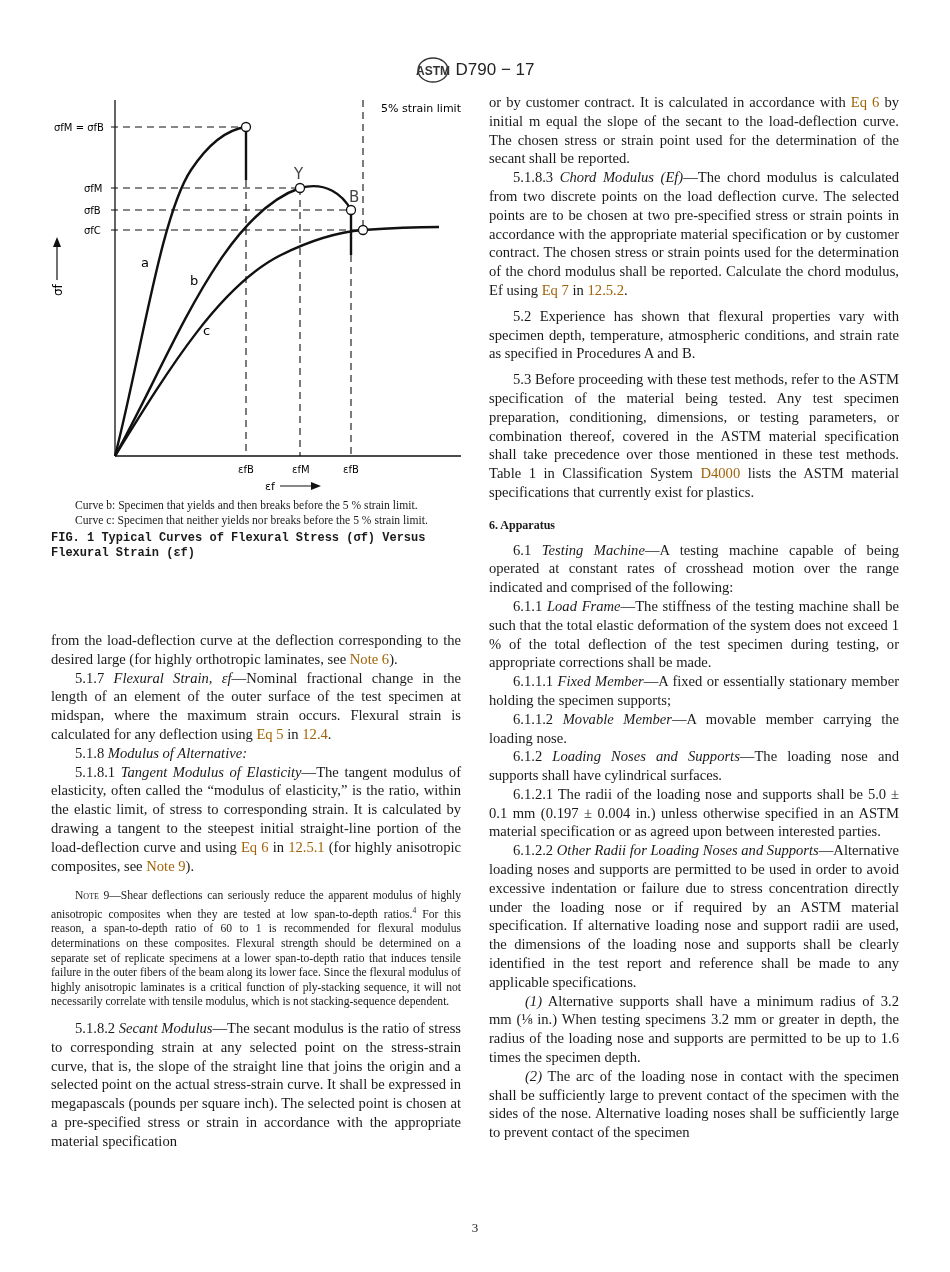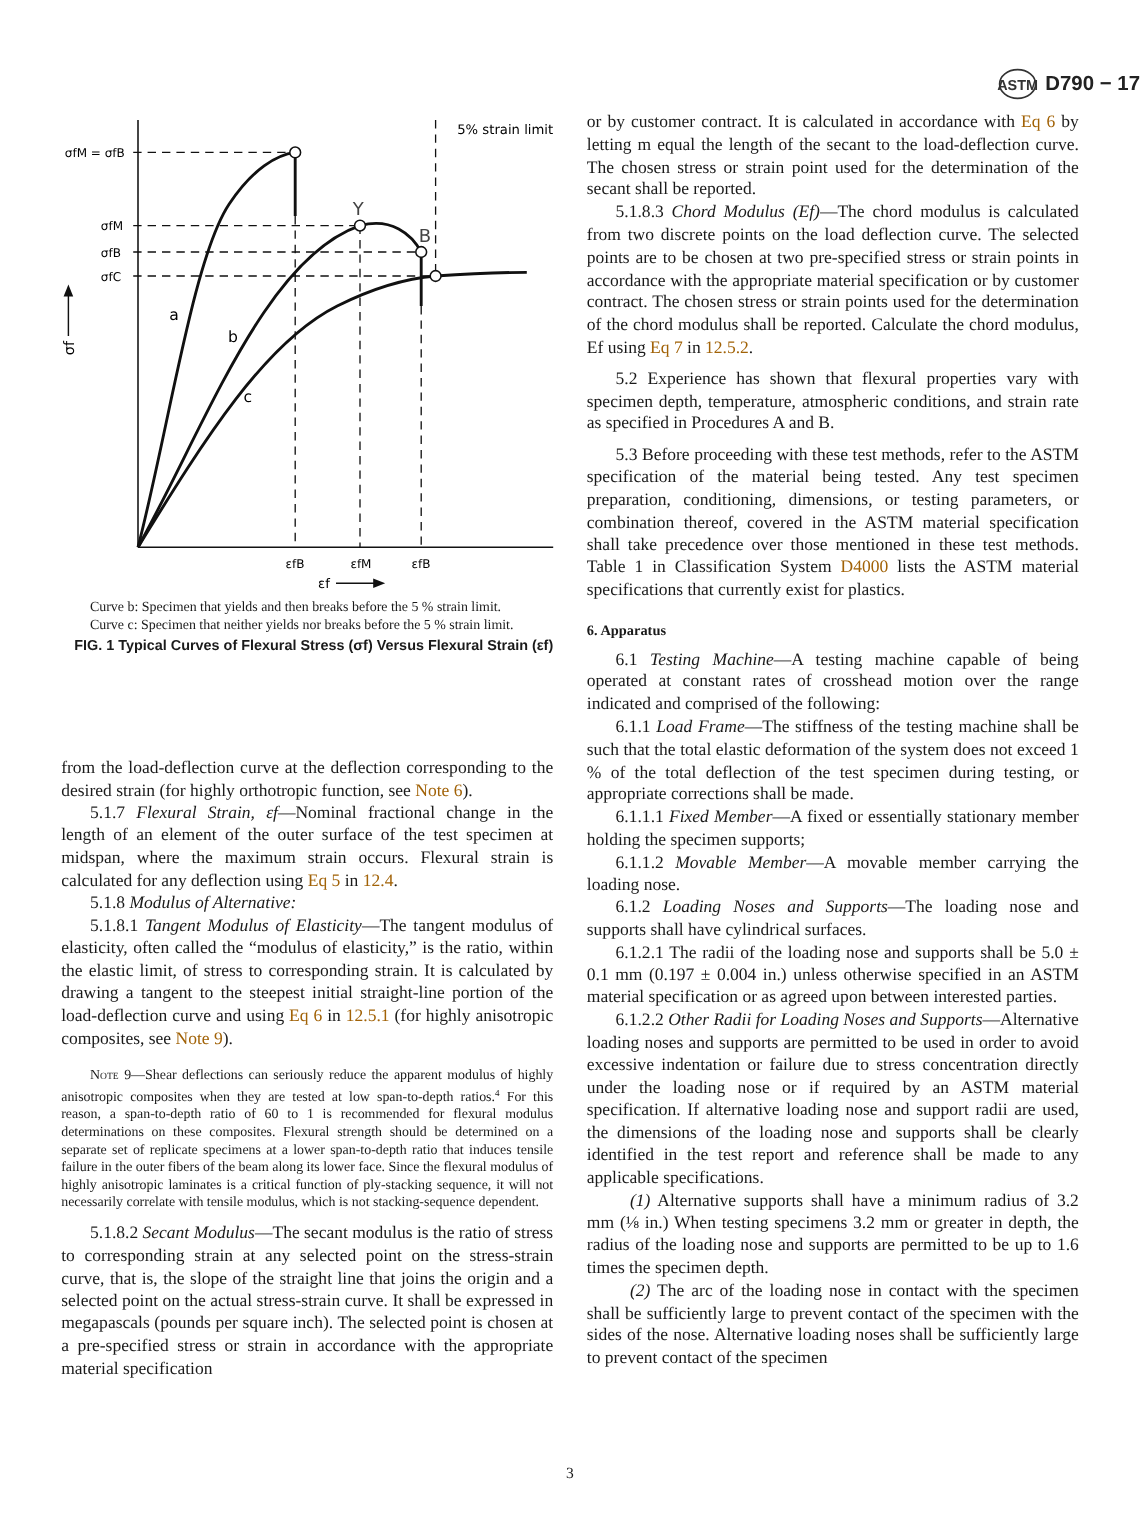--- a/index.html
+++ b/index.html
@@ -1,32 +1,32 @@
 <!DOCTYPE html>
 <html><head>
 <meta charset="utf-8">
 <style>
   html, body { margin: 0; padding: 0; background: #ffffff; }
   body { width: 950px; height: 1272px; position: relative; overflow: hidden; color: #1a1a1a;
          font-family: "Liberation Serif", "DejaVu Serif", serif; }
-  .header { position: absolute; top: 55px; left: 0; width: 950px; height: 30px; display: flex; justify-content: flex-end; align-items: center; gap: 6px; }
+  .header { position: absolute; top: 55px; left: 0; width: 950px; height: 30px; display: flex; justify-content: center; align-items: center; gap: 6px; }
   .logo { width: 34px; height: 28px; }
-  .doc-id { font-family: "Liberation Sans", "DejaVu Sans", sans-serif; font-weight: bold; font-size: 17px; color: #222; }
+  .doc-id { font-family: "Liberation Sans", "DejaVu Sans", sans-serif; font-weight: normal; font-size: 17px; color: #222; }
   .col { position: absolute; width: 410px; font-size: 14.6px; line-height: 18.8px; text-align: justify; }
   .col-left { left: 51px; }
   .col-right { left: 489px; top: 93px; }
   p { margin: 0; }
   .ind { text-indent: 24px; }
   .ind2 { text-indent: 36px; }
   .gap { margin-top: 7px; }
   .link { color: #a16207; }
   i { font-style: italic; }
   .note { font-size: 11.6px; line-height: 14.6px; }
   .note .sc { font-variant: small-caps; }
-  .caption { font-family: Liberation Sans, sans-serif; font-weight: bold; font-size: 12px; line-height: 15px; text-align: right; margin-top: 3px; }
+  .caption { font-family: Liberation Mono, monospace; font-weight: bold; font-size: 12px; line-height: 15px; text-align: left; margin-top: 3px; }
   .section-head { font-weight: bold; font-size: 12px; margin: 14px 0 6px 0; }
   .figure { position: absolute; left: 51px; top: 95px; width: 415px; height: 400px; }
   .figure svg text { font-family: "DejaVu Sans", "Liberation Sans", sans-serif; }
   .page-num { position: absolute; top: 1220px; left: 0; width: 950px; text-align: center; font-size: 13px; }
   sup { font-size: 65%; }
 </style>
 </head>
 <body>
 
 <div class="header">
@@ -92,30 +92,30 @@
   </svg>
 </div>
 
 <div class="col col-left" style="top:499px;">
   <p class="note ind">Curve b: Specimen that yields and then breaks before the 5 % strain limit.</p>
   <p class="note ind">Curve c: Specimen that neither yields nor breaks before the 5 % strain limit.</p>
   <p class="caption">FIG. 1 Typical Curves of Flexural Stress (σf) Versus Flexural Strain (εf)</p>
 </div>
 
 <div class="col col-left" style="top:631px;">
-  <p><span>from the load-deflection curve at the deflection corresponding to the desired strain (for highly orthotropic function, see </span><a class="link">Note 6</a><span>).</span></p>
+  <p><span>from the load-deflection curve at the deflection corresponding to the desired large (for highly orthotropic laminates, see </span><a class="link">Note 6</a><span>).</span></p>
   <p class="ind"><span>5.1.7 </span><i>Flexural Strain, εf</i><span>—Nominal fractional change in the length of an element of the outer surface of the test specimen at midspan, where the maximum strain occurs. Flexural strain is calculated for any deflection using </span><a class="link">Eq 5</a><span> in </span><a class="link">12.4</a><span>.</span></p>
   <p class="ind"><span>5.1.8 </span><i>Modulus of Alternative:</i></p>
   <p class="ind"><span>5.1.8.1 </span><i>Tangent Modulus of Elasticity</i><span>—The tangent modulus of elasticity, often called the “modulus of elasticity,” is the ratio, within the elastic limit, of stress to corresponding strain. It is calculated by drawing a tangent to the steepest initial straight-line portion of the load-deflection curve and using </span><a class="link">Eq 6</a><span> in </span><a class="link">12.5.1</a><span> (for highly anisotropic composites, see </span><a class="link">Note 9</a><span>).</span></p>
   <p class="note ind" style="margin-top:14px;"><span class="sc">Note 9</span><span>—Shear deflections can seriously reduce the apparent modulus of highly anisotropic composites when they are tested at low span-to-depth ratios.</span><sup>4</sup><span> For this reason, a span-to-depth ratio of 60 to 1 is recommended for flexural modulus determinations on these composites. Flexural strength should be determined on a separate set of replicate specimens at a lower span-to-depth ratio that induces tensile failure in the outer fibers of the beam along its lower face. Since the flexural modulus of highly anisotropic laminates is a critical function of ply-stacking sequence, it will not necessarily correlate with tensile modulus, which is not stacking-sequence dependent.</span></p>
   <p class="ind" style="margin-top:9px;"><span>5.1.8.2 </span><i>Secant Modulus</i><span>—The secant modulus is the ratio of stress to corresponding strain at any selected point on the stress-strain curve, that is, the slope of the straight line that joins the origin and a selected point on the actual stress-strain curve. It shall be expressed in megapascals (pounds per square inch). The selected point is chosen at a pre-specified stress or strain in accordance with the appropriate material specification</span></p>
 </div>
 
 <div class="col col-right">
-  <p><span>or by customer contract. It is calculated in accordance with </span><a class="link">Eq 6</a><span> by letting m equal the length of the secant to the load-deflection curve. The chosen stress or strain point used for the determination of the secant shall be reported.</span></p>
+  <p><span>or by customer contract. It is calculated in accordance with </span><a class="link">Eq 6</a><span> by initial m equal the slope of the secant to the load-deflection curve. The chosen stress or strain point used for the determination of the secant shall be reported.</span></p>
   <p class="ind"><span>5.1.8.3 </span><i>Chord Modulus (Ef)</i><span>—The chord modulus is calculated from two discrete points on the load deflection curve. The selected points are to be chosen at two pre-specified stress or strain points in accordance with the appropriate material specification or by customer contract. The chosen stress or strain points used for the determination of the chord modulus shall be reported. Calculate the chord modulus, Ef using </span><a class="link">Eq 7</a><span> in </span><a class="link">12.5.2</a><span>.</span></p>
   <p class="ind gap">5.2 Experience has shown that flexural properties vary with specimen depth, temperature, atmospheric conditions, and strain rate as specified in Procedures A and B.</p>
   <p class="ind gap"><span>5.3 Before proceeding with these test methods, refer to the ASTM specification of the material being tested. Any test specimen preparation, conditioning, dimensions, or testing parameters, or combination thereof, covered in the ASTM material specification shall take precedence over those mentioned in these test methods. Table 1 in Classification System </span><a class="link">D4000</a><span> lists the ASTM material specifications that currently exist for plastics.</span></p>
   <p class="section-head">6. Apparatus</p>
   <p class="ind"><span>6.1 </span><i>Testing Machine</i><span>—A testing machine capable of being operated at constant rates of crosshead motion over the range indicated and comprised of the following:</span></p>
   <p class="ind"><span>6.1.1 </span><i>Load Frame</i><span>—The stiffness of the testing machine shall be such that the total elastic deformation of the system does not exceed 1 % of the total deflection of the test specimen during testing, or appropriate corrections shall be made.</span></p>
   <p class="ind"><span>6.1.1.1 </span><i>Fixed Member</i><span>—A fixed or essentially stationary member holding the specimen supports;</span></p>
   <p class="ind"><span>6.1.1.2 </span><i>Movable Member</i><span>—A movable member carrying the loading nose.</span></p>
   <p class="ind"><span>6.1.2 </span><i>Loading Noses and Supports</i><span>—The loading nose and supports shall have cylindrical surfaces.</span></p>
   <p class="ind">6.1.2.1 The radii of the loading nose and supports shall be 5.0 ± 0.1 mm (0.197 ± 0.004 in.) unless otherwise specified in an ASTM material specification or as agreed upon between interested parties.</p>

